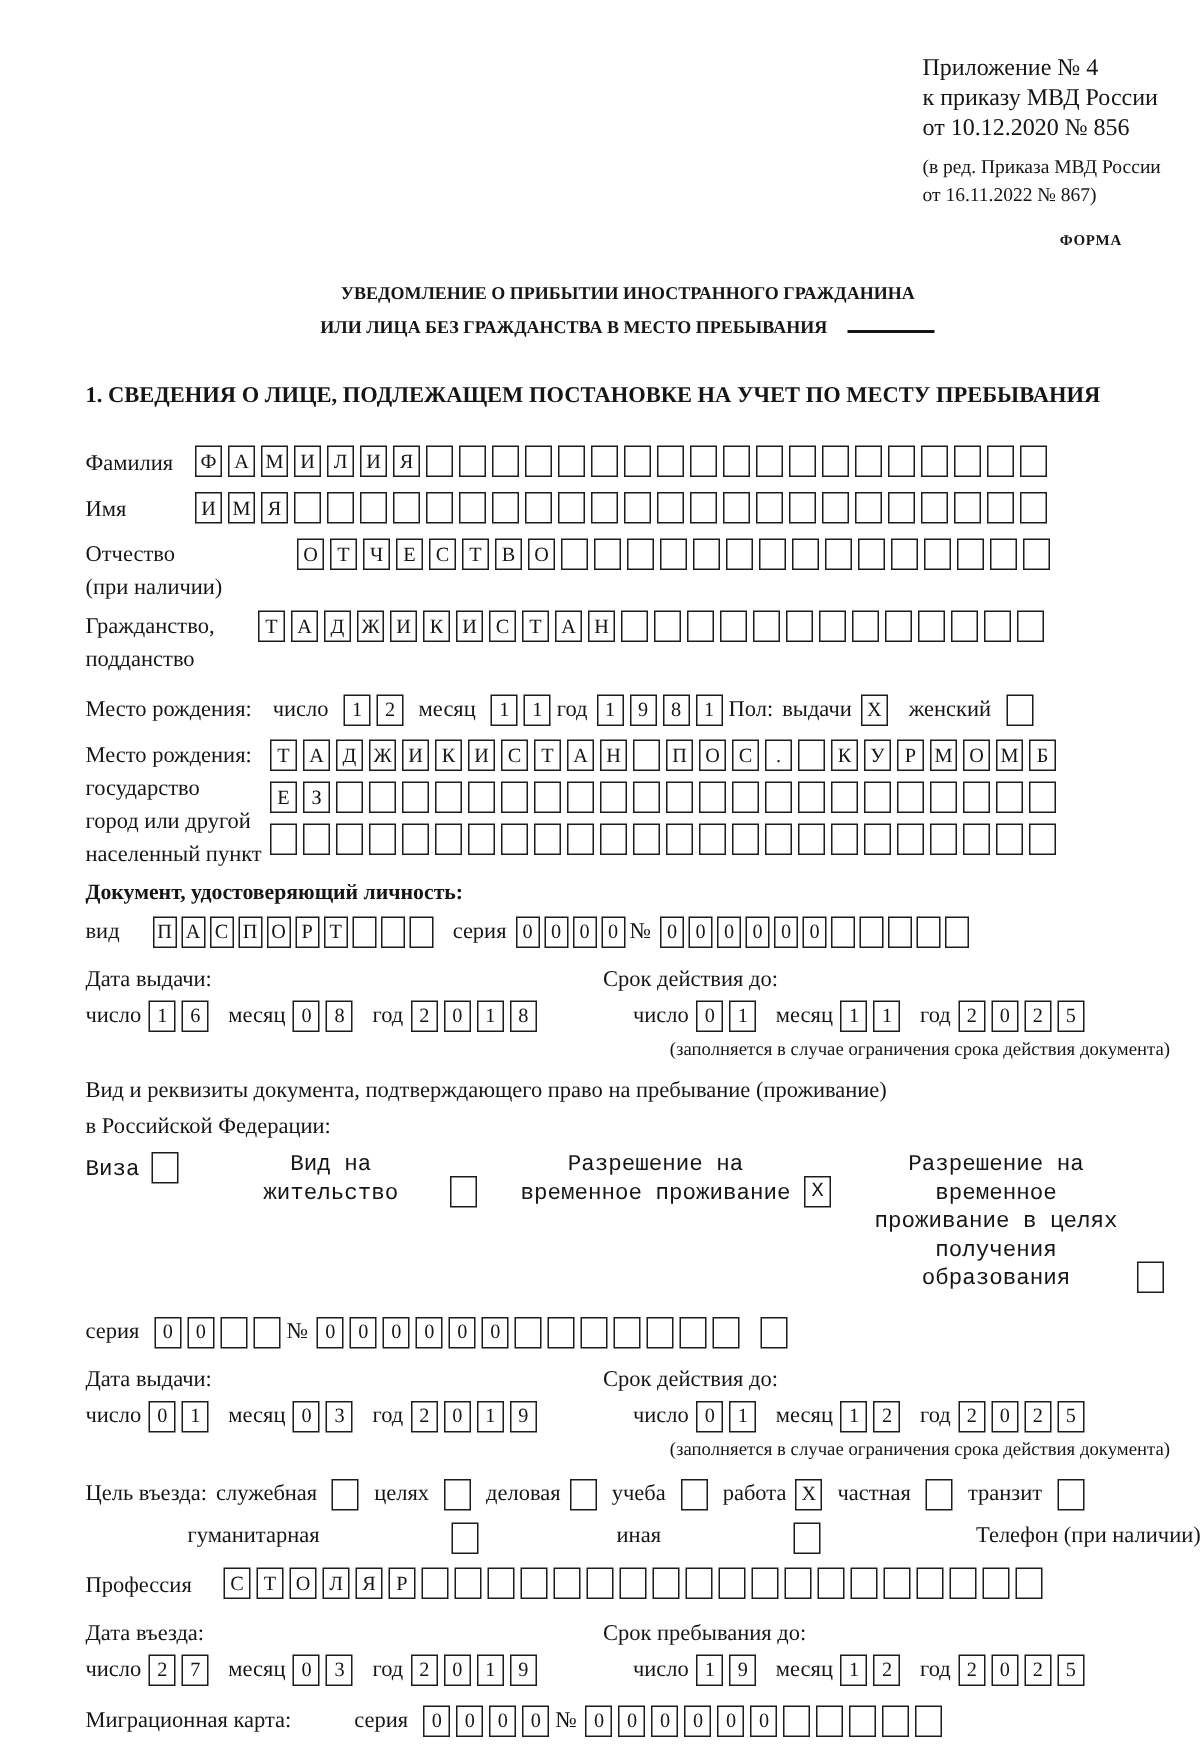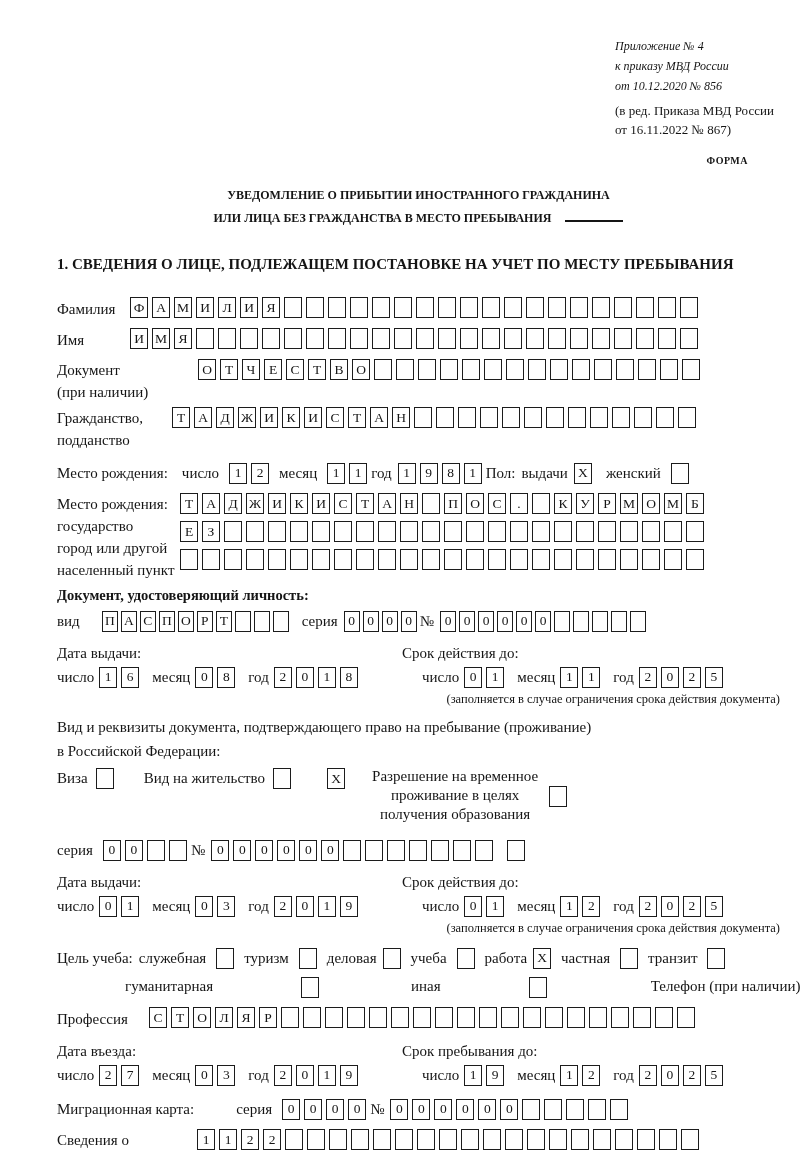--- a/index.html
+++ b/index.html
@@ -1,20 +1,20 @@
 <!DOCTYPE html>
 <html><head>
 <meta charset="utf-8">
 <style>
   html,body{margin:0;padding:0;background:#fff;}
   body{width:800px;height:1163px;overflow:hidden;color:#151515;
        font-family:"Liberation Serif","DejaVu Serif",serif;font-size:15px;}
   .page{box-sizing:border-box;width:800px;height:1163px;padding:36px 20px 0 57px;}
   
-  .hdr{margin-left:558px;line-height:20px;font-size:12px;font-style:italic;}
+  .hdr{margin-left:558px;line-height:20px;font-size:16px;}
   .hdr-sub{margin-left:558px;line-height:19px;font-size:13px;margin-top:5px;}
   .forma{margin-top:16px;text-align:right;padding-right:32px;font-weight:bold;font-size:10px;letter-spacing:.5px;}
   
   .form-title{margin-top:18px;text-align:center;font-weight:bold;font-size:12px;line-height:23px;}
   .title-underline{display:inline-block;width:58px;border-bottom:2px solid #151515;margin-left:14px;}
   .sec-heading{margin-top:26px;font-weight:bold;font-size:15px;white-space:nowrap;}
   
   .row{display:flex;align-items:flex-start;margin-top:7px;white-space:nowrap;}
   .lblcol{flex:none;line-height:24px;}
   .lbl{line-height:24px;}
@@ -28,21 +28,21 @@
   .dates-block{display:flex;margin-top:10px;}
   .dcol-l{flex:none;width:345px;}
   .dcol-r{flex:1;}
   .dtitle{text-align:left;line-height:20px;margin-bottom:2px;}
   .dline{display:flex;align-items:center;white-space:nowrap;}
   .dline .lbl{margin-right:5px;}
   .dline .cells{margin-right:9px;}
   .dnote{font-size:12.5px;text-align:right;margin-top:3px;line-height:15px;}
   .center-bold{text-align:left;font-weight:bold;font-size:14.5px;margin-top:6px;}
   
-  .chk{display:flex;align-items:center;}
+  .chk{display:flex;align-items:flex-end;font-family:Liberation Mono, monospace;}
   .chk .txt{text-align:center;line-height:19px;white-space:normal;}
   .chk .cells{margin-left:8px;margin-top:1px;}
   .gap6{width:6px;flex:none;} .gap10{width:10px;flex:none;} .gap14{width:14px;flex:none;}
 </style>
 </head>
 <body>
 
 <div class="page">
 
   <div class="hdr">
@@ -122,21 +122,21 @@
         <span class="cell"></span>
         <span class="cell"></span>
         <span class="cell"></span>
         <span class="cell"></span>
         <span class="cell"></span>
       </div>
   </div>
 
   <div class="row">
     <div class="lblcol stack" style="width:141px;">
-      <div>Документ</div>
+      <div>Отчество</div>
       <div>(при наличии)</div>
     </div>
     <div class="cells">
         <span class="cell">О</span>
         <span class="cell">Т</span>
         <span class="cell">Ч</span>
         <span class="cell">Е</span>
         <span class="cell">С</span>
         <span class="cell">Т</span>
         <span class="cell">В</span>
@@ -425,20 +425,21 @@
     </div>
     <span style="width:26px;flex:none;"></span>
     <div class="chk">
       <span class="txt">Вид на жительство</span>
       <span class="cells">
           <span class="cell"></span>
         </span>
     </div>
     <span style="width:24px;flex:none;"></span>
     <div class="chk">
+      <span class="txt" style="width:182px;">Разрешение на временное проживание</span>
       <span class="cells">
           <span class="cell">X</span>
         </span>
     </div>
     <span style="width:20px;flex:none;"></span>
     <div class="chk">
       <span class="txt" style="width:172px;">Разрешение на временное проживание в целях получения образования</span>
       <span class="cells">
           <span class="cell"></span>
         </span>
@@ -519,29 +520,29 @@
             <span class="cell">0</span>
             <span class="cell">2</span>
             <span class="cell">5</span>
           </span>
       </div>
       <div class="dnote">(заполняется в случае ограничения срока действия документа)</div>
     </div>
   </div>
 
   <div class="row" style="align-items:center;margin-top:10px;">
-    <span class="lbl">Цель учеба:</span>
+    <span class="lbl">Цель въезда:</span>
       <span class="gap6"></span>
     <span class="lbl">служебная</span>
       <span class="gap10"></span>
     <span class="cells">
         <span class="cell"></span>
       </span>
       <span class="gap6"></span>
-    <span class="lbl">туризм</span>
+    <span class="lbl">целях</span>
       <span class="gap10"></span>
     <span class="cells">
         <span class="cell"></span>
       </span>
       <span class="gap6"></span>
     <span class="lbl">деловая</span>
       <span class="gap6"></span>
     <span class="cells">
         <span class="cell"></span>
       </span>

